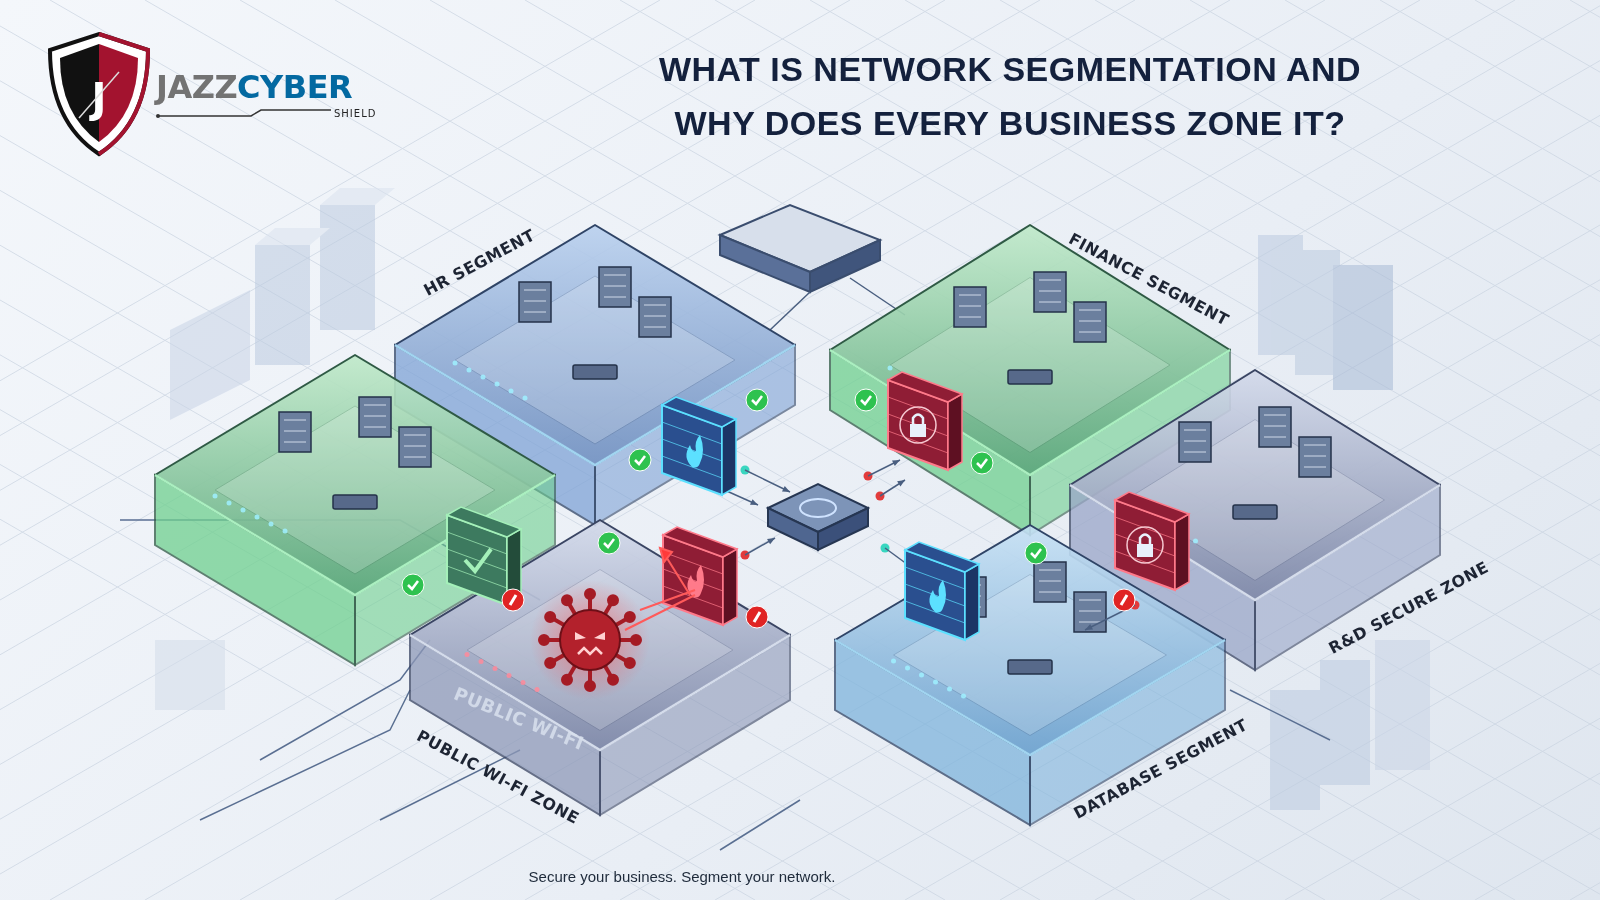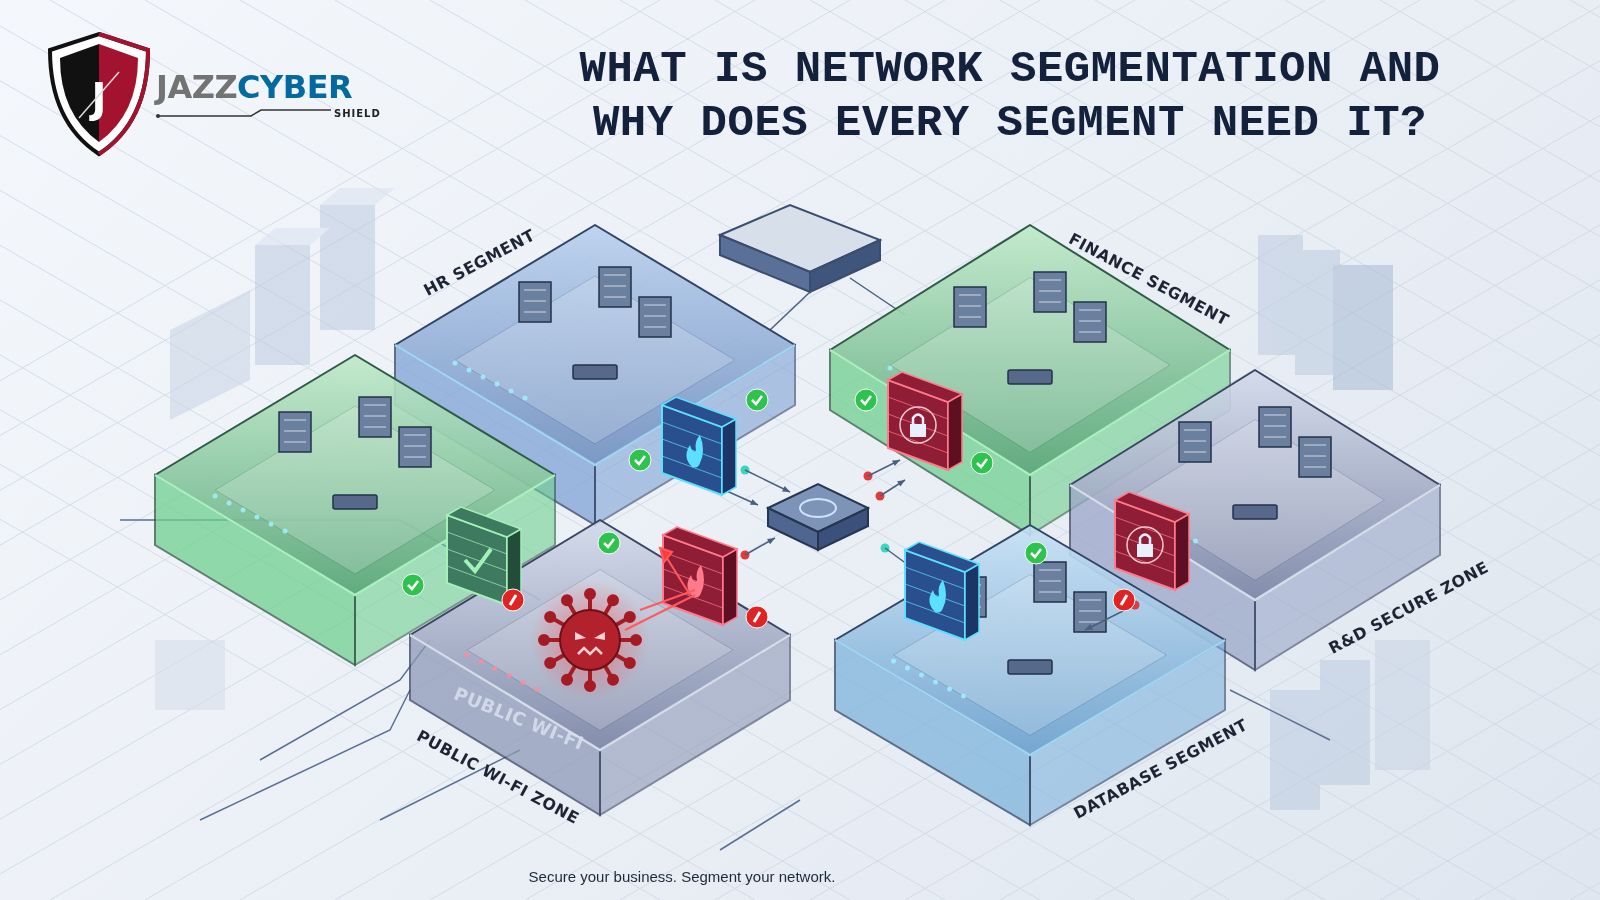--- a/index.html
+++ b/index.html
@@ -6,33 +6,33 @@
   html, body { width: 1600px; height: 900px; overflow: hidden; }
   body {
     font-family: "Liberation Sans", sans-serif;
     background: linear-gradient(135deg, #f4f7fb 0%, #e9eef5 60%, #dfe6ef 100%);
     position: relative;
   }
   #stage { position: absolute; left: 0; top: 0; width: 1600px; height: 900px; }
   .title-block {
     position: absolute; left: 470px; top: 42px; width: 1080px;
     text-align: center; color: #14213d;
-    font-family: Liberation Mono, monospace; font-weight: bold;
-    font-size: 44px; line-height: 54px; letter-spacing: 0.5px;
+    font-family: Liberation Sans, sans-serif; font-weight: bold;
+    font-size: 34px; line-height: 54px; letter-spacing: 0.5px;
   }
   .logo { position: absolute; left: 44px; top: 30px; width: 360px; height: 130px; }
   .logo-word {
     position: absolute; left: 112px; top: 38px;
     font-family: "DejaVu Sans", sans-serif; font-weight: bold; font-size: 32px; letter-spacing: -0.5px;
   }
   .logo-word .jazz { color: #737373; }
   .logo-word .cyber { color: #0369a1; }
   .logo-sub {
     position: absolute; left: 290px; top: 78px;
-    font-family: "DejaVu Sans", sans-serif; font-weight: bold; font-size: 10px; color: #222; letter-spacing: 1px;
+    font-family: "DejaVu Sans", sans-serif; font-weight: normal; font-size: 10px; color: #222; letter-spacing: 1px;
   }
   .tagline {
     position: absolute; left: 0; width: 1364px; top: 868px; text-align: center;
     font-size: 15px; color: #1e2a3a;
   }
   .seg-label {
     position: absolute; font-family: "DejaVu Sans", sans-serif; font-weight: bold;
     font-size: 16px; color: #1d2433; letter-spacing: 0.5px; white-space: nowrap;
     transform-origin: left center;
   }
@@ -549,17 +549,17 @@
     </div>
     <svg width="200" height="12" style="position:absolute;left:112px;top:78px">
       <path d="M2,8 L95,8 L105,2 L175,2" stroke="#333" stroke-width="1.5" fill="none"></path>
       <circle cx="2" cy="8" r="2" fill="#333"></circle>
     </svg>
     <div class="logo-sub">SHIELD</div>
   </div>
 
   <div class="title-block">
     <div>WHAT IS NETWORK SEGMENTATION AND</div>
-    <div>WHY DOES EVERY SEGMENT NEED IT?</div>
+    <div>WHY DOES EVERY BUSINESS ZONE IT?</div>
   </div>
 
   <div class="tagline">Secure your business. Segment your network.</div>
 </div>
 
 </body></html>

